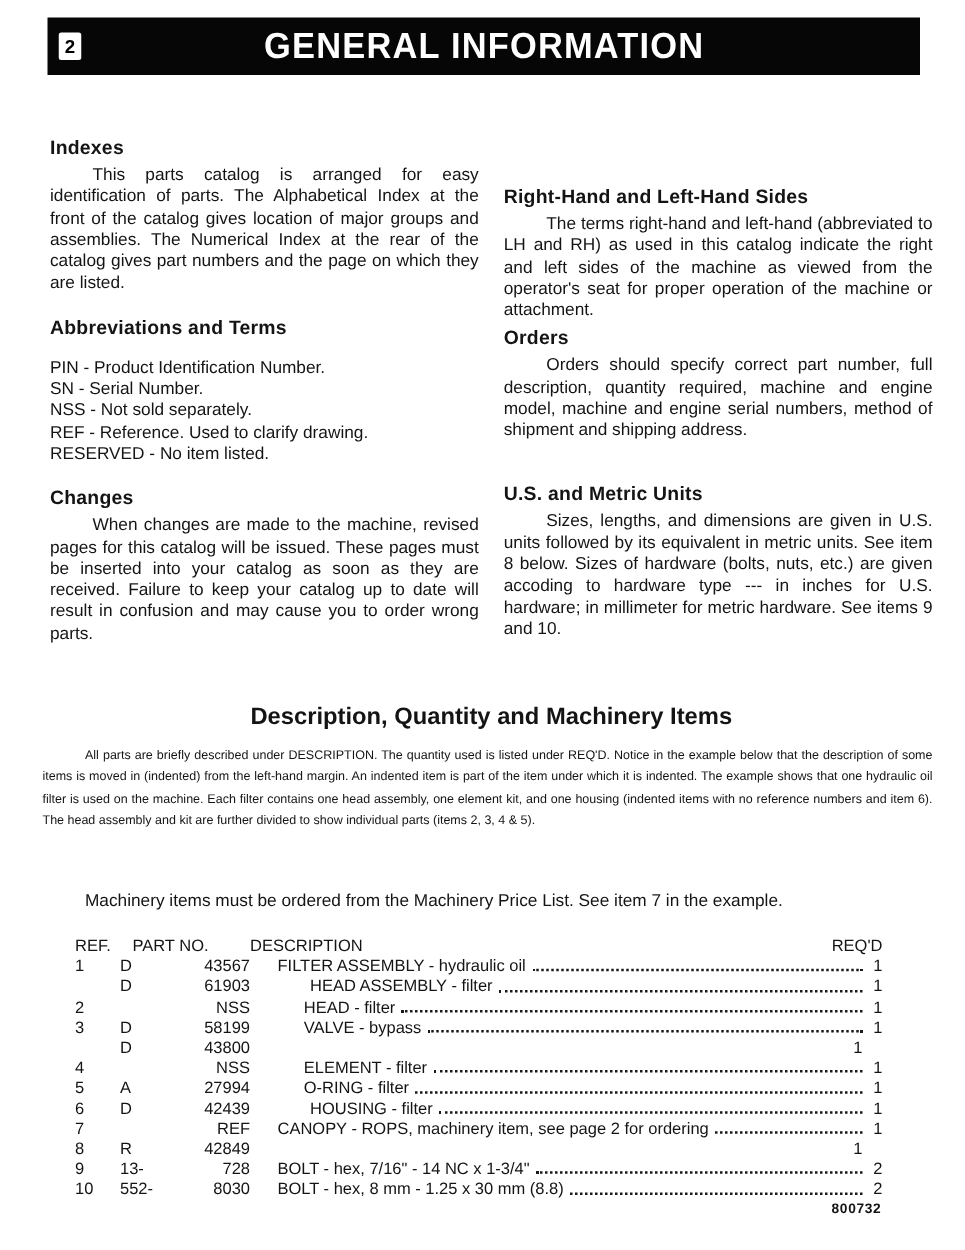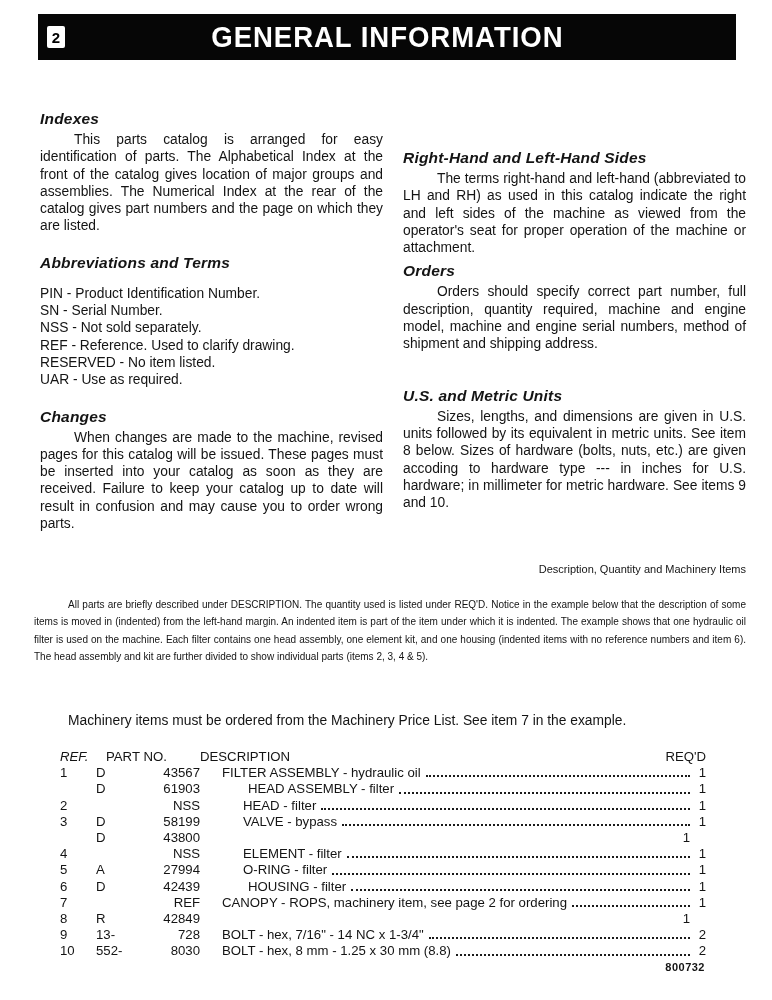--- a/index.html
+++ b/index.html
@@ -64,30 +64,30 @@
   .abbrev-list { margin-top: 13px; }
   .abbrev-line {
     font-size: 13.8px;
     line-height: 17.3px;
   }
   .sec { margin-top: 0; }
   .sec.mt-left-2 { margin-top: 13px; }
   .sec.mt-left-3 { margin-top: 13px; }
   .sec.mt-right-2 { margin-top: 39px; }
   .sec.mt-right-3 { margin-top: 28px; }
-  .sec h3 { padding-top: 6px; font-style: italic; }
+  .sec h3 { padding-top: 6px; }
 
   
   .middle-heading {
     position: absolute;
     top: 563px; left: 40px;
     width: 706px;
-    text-align: right;
-    font-size: 11px;
-    font-weight: normal;
+    text-align: center;
+    font-size: 19px;
+    font-weight: bold;
   }
   .middle-para1 {
     position: absolute;
     top: 596px; left: 34px;
     width: 712px;
     font-size: 10px;
     line-height: 17.4px;
     text-align: justify;
     text-indent: 34px;
     margin: 0;
@@ -108,21 +108,21 @@
     top: 749px; left: 60px;
     width: 646px;
     font-size: 13.2px;
     line-height: 16.2px;
   }
   .thead {
     display: grid;
     grid-template-columns: 36px 104px 1fr 52px;
     font-weight: normal;
   }
-  .th-ref { text-align: left; font-style: italic; }
+  .th-ref { text-align: left; }
   .th-partno { text-align: left; padding-left: 10px; }
   .th-desc { text-align: left; }
   .th-reqd { text-align: right; }
   .trow {
     display: grid;
     grid-template-columns: 36px 42px 62px 1fr 16px;
   }
   .c-ref { text-align: left; }
   .c-prefix { text-align: left; }
   .c-num { text-align: right; }
@@ -170,21 +170,20 @@
       </div>
 
       <div class="sec mt-left-2">
         <h3>Abbreviations and Terms</h3>
         <div class="abbrev-list">
           <div class="abbrev-line">PIN - Product Identification Number.</div>
           <div class="abbrev-line">SN - Serial Number.</div>
           <div class="abbrev-line">NSS - Not sold separately.</div>
           <div class="abbrev-line">REF - Reference. Used to clarify drawing.</div>
           <div class="abbrev-line">RESERVED - No item listed.</div>
-          <div class="abbrev-line">UAR - Use as required.</div>
         </div>
       </div>
 
       <div class="sec mt-left-3">
         <h3>Changes</h3>
         <p>When changes are made to the machine, revised pages for this catalog will be issued. These pages must be inserted into your catalog as soon as they are received. Failure to keep your catalog up to date will result in confusion and may cause you to order wrong parts.</p>
       </div>
 
     </div>
     <div class="col">

